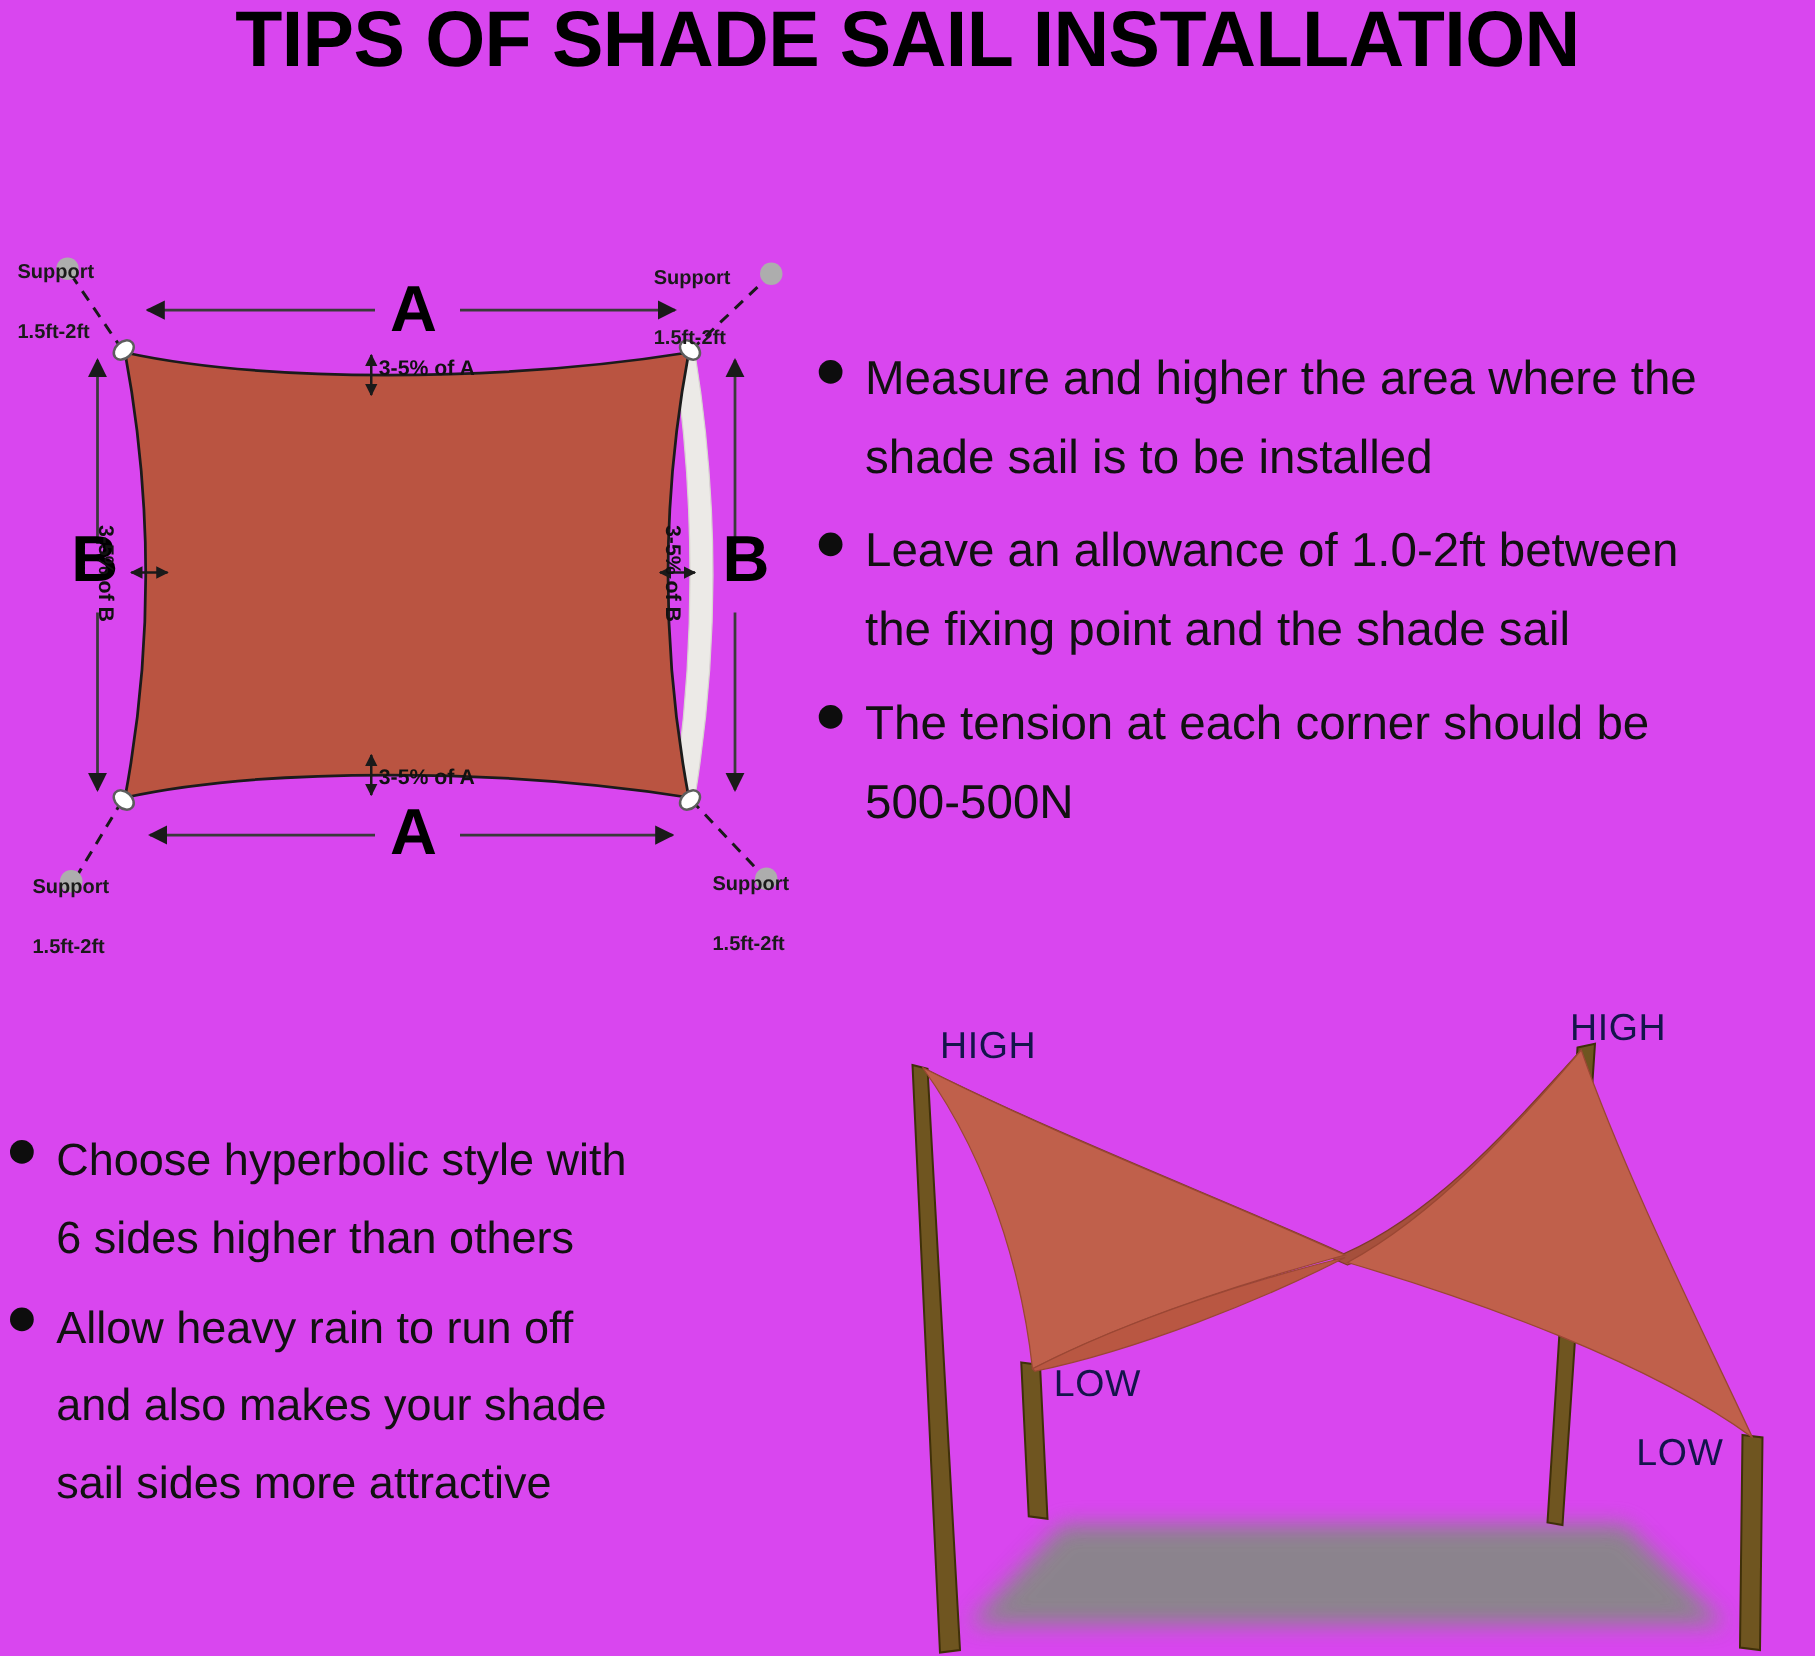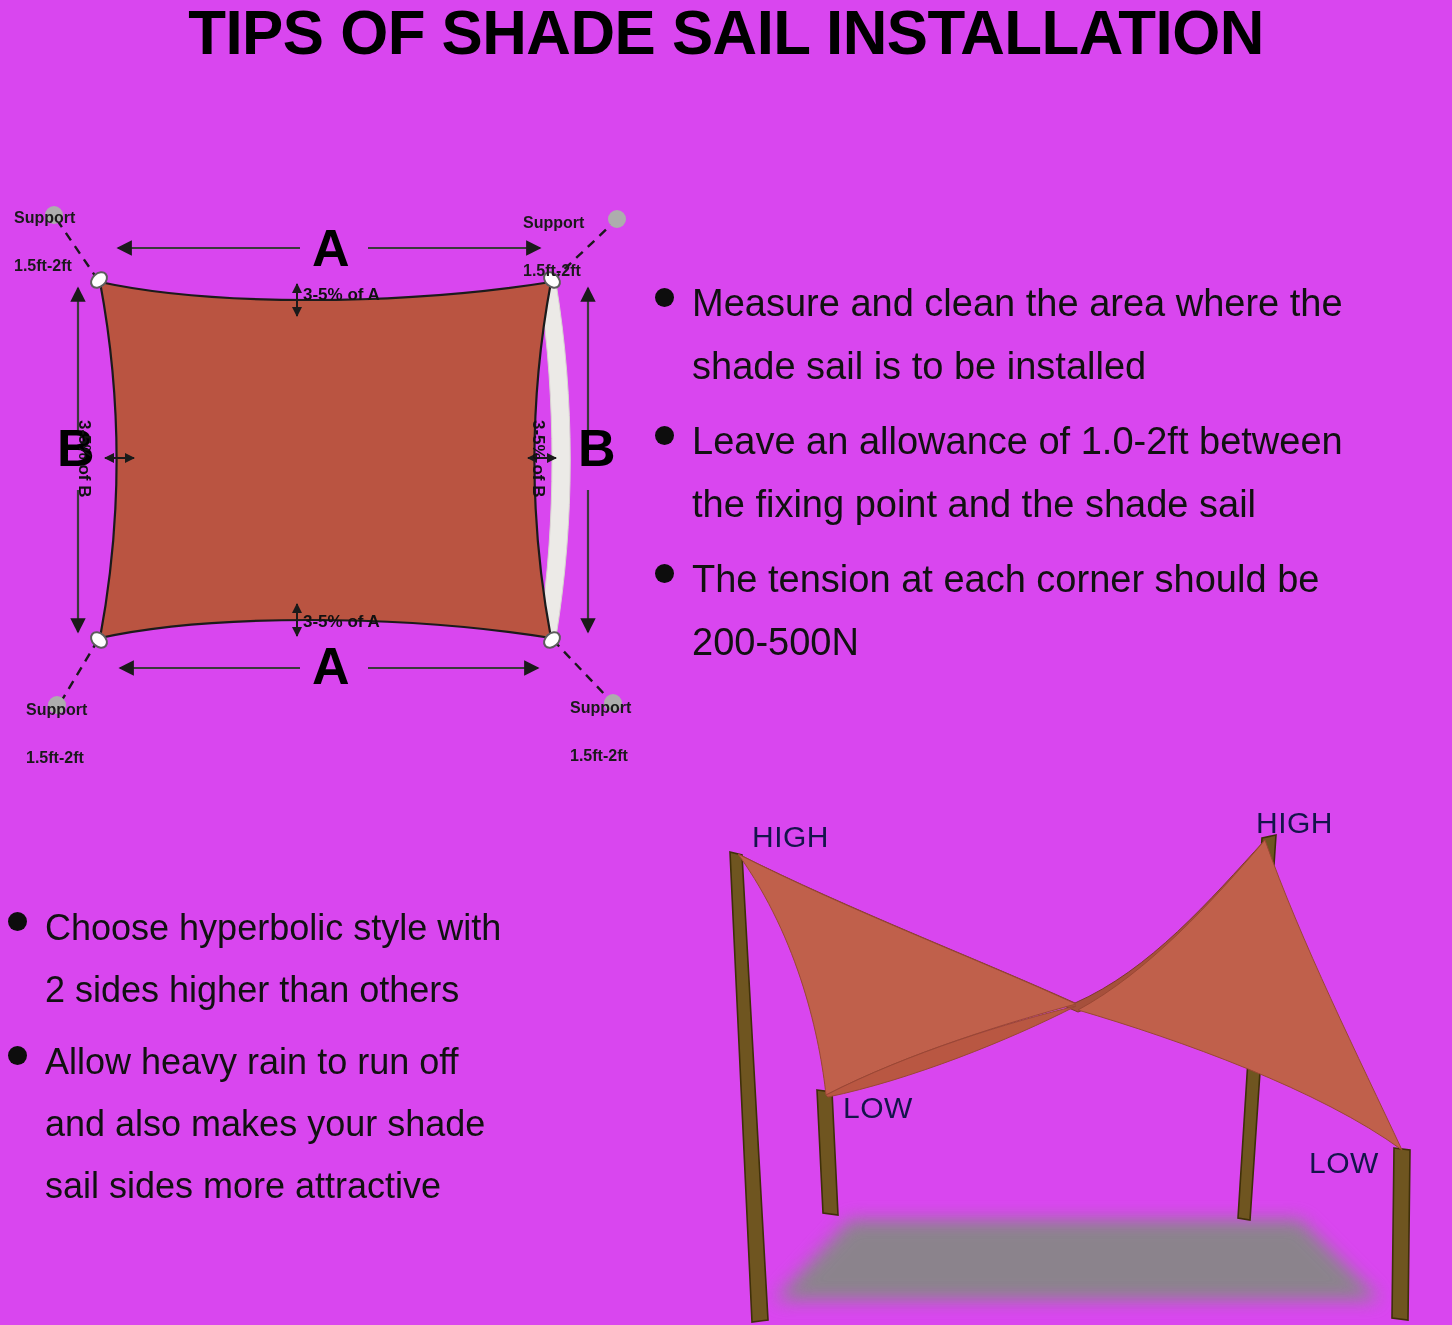--- a/index.html
+++ b/index.html
@@ -221,40 +221,40 @@
   <div class="big-letter" style="left:578px; top:422px;">B</div>
 
   <div class="pct-label" style="left:303px; top:285px;">3-5% of A</div>
   <div class="pct-label" style="left:303px; top:612px;">3-5% of A</div>
   <div class="pct-label" style="left:94px; top:420px; transform:rotate(90deg); transform-origin:left top;">3-5% of B</div>
   <div class="pct-label" style="left:548px; top:420px; transform:rotate(90deg); transform-origin:left top;">3-5% of B</div>
 
   <div class="bullet-list" id="tips-list-right">
     <div class="bullet-row">
       <span class="bullet-dot"></span>
-      <span class="bullet-text">Measure and clean the area where the
+      <span class="bullet-text">Measure and higher the area where the
 shade sail is to be installed</span>
     </div>
     <div class="bullet-row">
       <span class="bullet-dot"></span>
       <span class="bullet-text">Leave an allowance of 1.0-2ft between
 the fixing point and the shade sail</span>
     </div>
     <div class="bullet-row">
       <span class="bullet-dot"></span>
       <span class="bullet-text">The tension at each corner should be
-200-500N</span>
+500-500N</span>
     </div>
   </div>
 
   <div class="bullet-list" id="tips-list-bottom">
     <div class="bullet-row">
       <span class="bullet-dot"></span>
       <span class="bullet-text">Choose hyperbolic style with
-2 sides higher than others</span>
+6 sides higher than others</span>
     </div>
     <div class="bullet-row">
       <span class="bullet-dot"></span>
       <span class="bullet-text">Allow heavy rain to run off
 and also makes your shade
 sail sides more attractive</span>
     </div>
   </div>
 
   <div class="svg-layer" style="left:680px; top:790px; width:772px; height:535px;">

